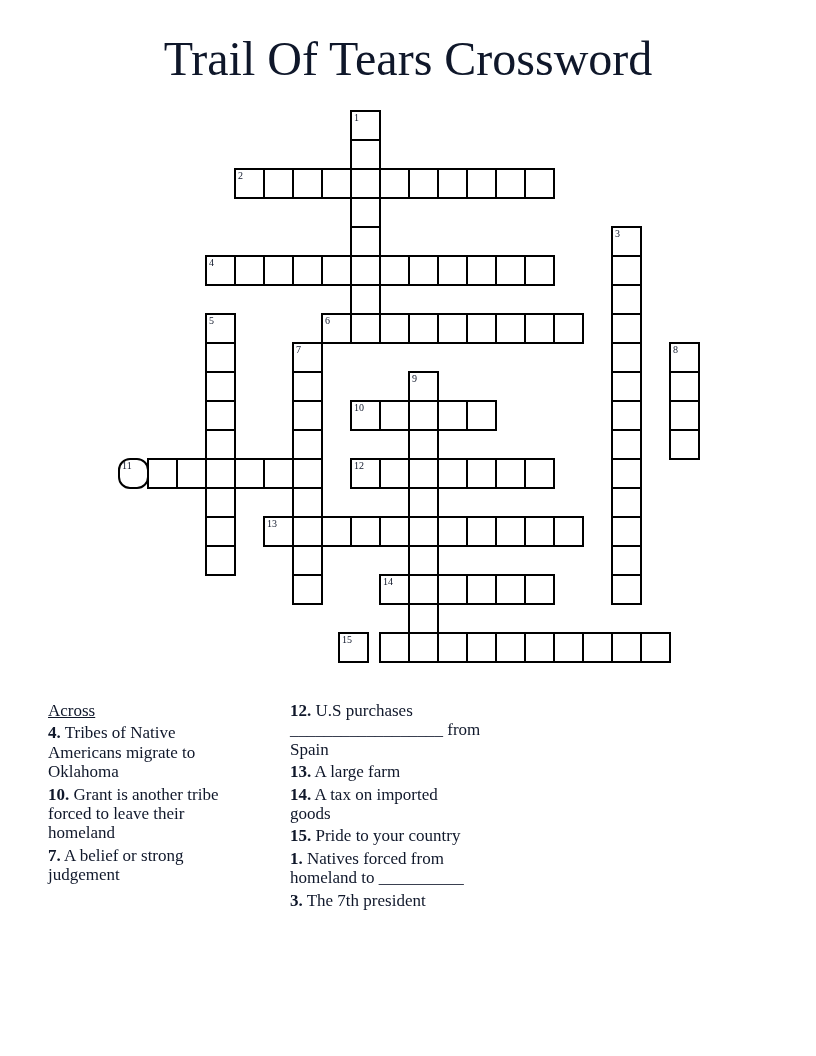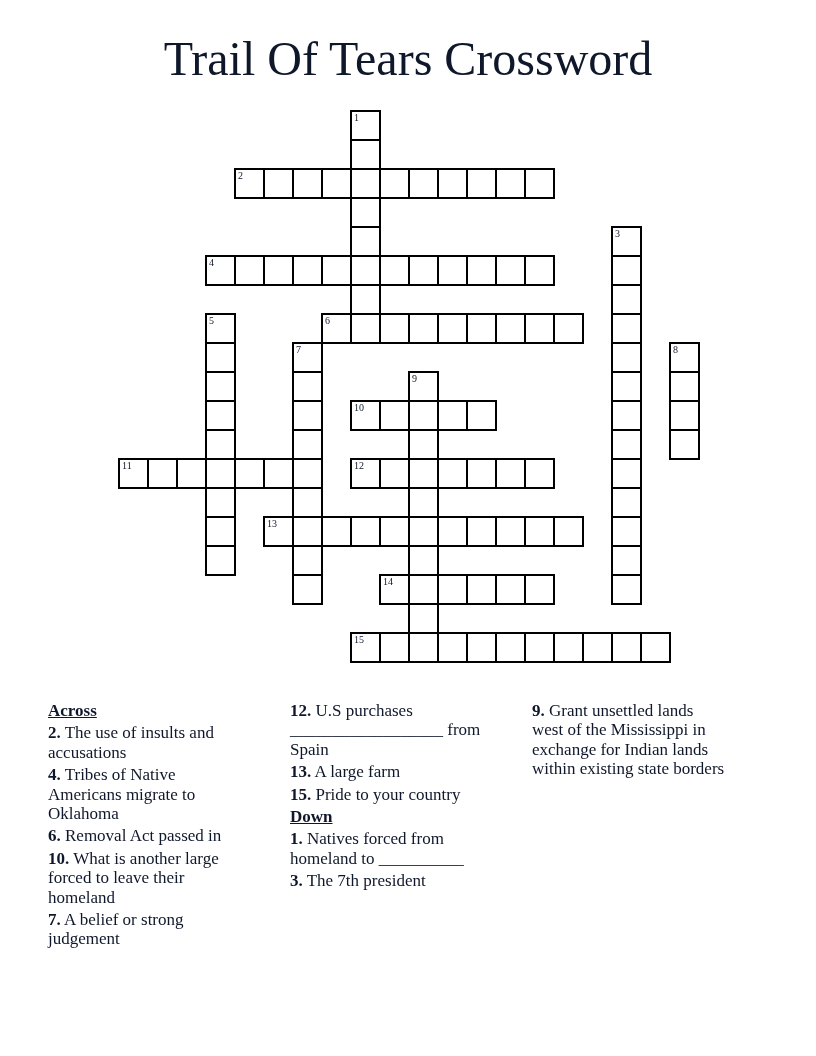--- a/index.html
+++ b/index.html
@@ -18,21 +18,21 @@
     border:2px solid #000;background:#fff;
   }
   .cellnum{
     position:absolute;top:1px;left:2px;font-size:10px;line-height:10px;
     font-family:"Liberation Serif", serif;
   }
   .clues{position:absolute;top:701px;font-size:17px;line-height:19.4px;}
   .col1{left:48px;width:230px;}
   .col2{left:290px;width:218px;}
   .col3{left:532px;width:240px;}
-  .heading{font-weight:bold;text-decoration:underline;margin:0 0 3px 0;}
+  .heading{font-weight:normal;text-decoration:underline;margin:0 0 3px 0;}
   .clue{margin:0 0 3px 0;}
   .clue .num{font-weight:bold;}
   .clue .txt{white-space:pre-line;}
 </style>
 </head>
 <body>
 
 <div class="page">
   <h1 class="title">Trail Of Tears Crossword</h1>
   <div class="grid">
@@ -135,21 +135,21 @@
       <div class="cell" style="left: 290px; top: 435px;"></div>
       <div class="cell" style="left: 290px; top: 464px;"></div>
       <div class="cell" style="left: 290px; top: 493px;"></div>
       <div class="cell" style="left: 290px; top: 522px;"></div>
       <div class="cell" style="left: 232px; top: 290px;">
         <span class="cellnum">10</span>
       </div>
       <div class="cell" style="left: 261px; top: 290px;"></div>
       <div class="cell" style="left: 319px; top: 290px;"></div>
       <div class="cell" style="left: 348px; top: 290px;"></div>
-      <div class="cell" style="left: 0px; top: 348px;">
+      <div class="cell" style="left: 0px; top: 348px; border-radius: 12px;">
         <span class="cellnum">11</span>
       </div>
       <div class="cell" style="left: 29px; top: 348px;"></div>
       <div class="cell" style="left: 58px; top: 348px;"></div>
       <div class="cell" style="left: 116px; top: 348px;"></div>
       <div class="cell" style="left: 145px; top: 348px;"></div>
       <div class="cell" style="left: 232px; top: 348px;">
         <span class="cellnum">12</span>
       </div>
       <div class="cell" style="left: 261px; top: 348px;"></div>
@@ -168,57 +168,51 @@
       <div class="cell" style="left: 377px; top: 406px;"></div>
       <div class="cell" style="left: 406px; top: 406px;"></div>
       <div class="cell" style="left: 435px; top: 406px;"></div>
       <div class="cell" style="left: 261px; top: 464px;">
         <span class="cellnum">14</span>
       </div>
       <div class="cell" style="left: 319px; top: 464px;"></div>
       <div class="cell" style="left: 348px; top: 464px;"></div>
       <div class="cell" style="left: 377px; top: 464px;"></div>
       <div class="cell" style="left: 406px; top: 464px;"></div>
-      <div class="cell" style="left: 232px; top: 522px;">
+      <div class="cell" style="left: 220px; top: 522px;">
         <span class="cellnum">15</span>
       </div>
       <div class="cell" style="left: 261px; top: 522px;"></div>
       <div class="cell" style="left: 319px; top: 522px;"></div>
       <div class="cell" style="left: 348px; top: 522px;"></div>
       <div class="cell" style="left: 377px; top: 522px;"></div>
       <div class="cell" style="left: 406px; top: 522px;"></div>
       <div class="cell" style="left: 435px; top: 522px;"></div>
       <div class="cell" style="left: 464px; top: 522px;"></div>
       <div class="cell" style="left: 493px; top: 522px;"></div>
       <div class="cell" style="left: 522px; top: 522px;"></div>
     </div>
   <div class="clues col1">
       <div class="heading">Across</div>
-      <div class="clue"><span class="num">2.</span><span class="txt"> The use of insults and
-accusations</span></div>
       <div class="clue"><span class="num">4.</span><span class="txt"> Tribes of Native
 Americans migrate to
 Oklahoma</span></div>
-      <div class="clue"><span class="num">6.</span><span class="txt"> Removal Act passed in</span></div>
-      <div class="clue"><span class="num">10.</span><span class="txt"> What is another large
+      <div class="clue"><span class="num">10.</span><span class="txt"> Grant is another tribe
 forced to leave their
 homeland</span></div>
       <div class="clue"><span class="num">7.</span><span class="txt"> A belief or strong
 judgement</span></div>
     </div>
   <div class="clues col2">
       <div class="clue"><span class="num">12.</span><span class="txt"> U.S purchases
 __________________ from
 Spain</span></div>
       <div class="clue"><span class="num">13.</span><span class="txt"> A large farm</span></div>
+      <div class="clue"><span class="num">14.</span><span class="txt"> A tax on imported
+goods</span></div>
       <div class="clue"><span class="num">15.</span><span class="txt"> Pride to your country</span></div>
-      <div class="heading">Down</div>
       <div class="clue"><span class="num">1.</span><span class="txt"> Natives forced from
 homeland to __________</span></div>
       <div class="clue"><span class="num">3.</span><span class="txt"> The 7th president</span></div>
     </div>
   <div class="clues col3">
-      <div class="clue"><span class="num">9.</span><span class="txt"> Grant unsettled lands
-west of the Mississippi in
-exchange for Indian lands
-within existing state borders</span></div>
     </div>
 </div>
 
 </body></html>

